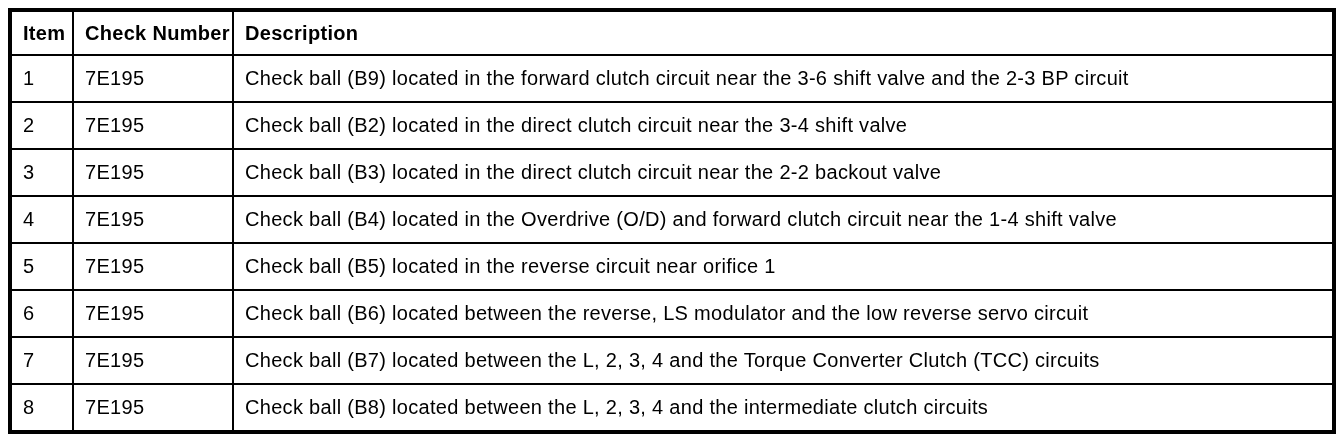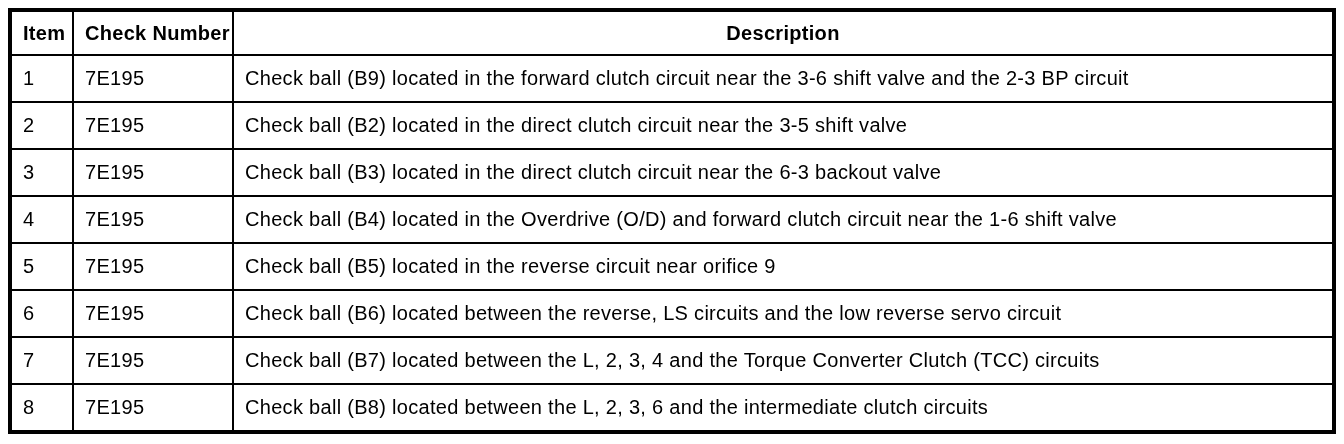--- a/index.html
+++ b/index.html
@@ -34,21 +34,21 @@
     overflow: hidden;
     vertical-align: middle;
     background: #ffffff;
   }
   table.parts th {
     height: 42px;
     font-weight: bold;
     text-align: left;
   }
   table.parts th.center {
-    text-align: center;
+    text-align: left;
   }
   table.parts td {
     height: 45px;
     font-weight: normal;
     text-align: left;
   }
   col.col-item { width: 63px; }
   col.col-part { width: 160px; }
   col.col-desc { width: auto; }
 </style>
@@ -71,47 +71,47 @@
     </thead>
     <tbody id="rows-body">
         <tr>
           <td>1</td>
           <td>7E195</td>
           <td>Check ball (B9) located in the forward clutch circuit near the 3-6 shift valve and the 2-3 BP circuit</td>
         </tr>
         <tr>
           <td>2</td>
           <td>7E195</td>
-          <td>Check ball (B2) located in the direct clutch circuit near the 3-5 shift valve</td>
+          <td>Check ball (B2) located in the direct clutch circuit near the 3-4 shift valve</td>
         </tr>
         <tr>
           <td>3</td>
           <td>7E195</td>
-          <td>Check ball (B3) located in the direct clutch circuit near the 6-3 backout valve</td>
+          <td>Check ball (B3) located in the direct clutch circuit near the 2-2 backout valve</td>
         </tr>
         <tr>
           <td>4</td>
           <td>7E195</td>
-          <td>Check ball (B4) located in the Overdrive (O/D) and forward clutch circuit near the 1-6 shift valve</td>
+          <td>Check ball (B4) located in the Overdrive (O/D) and forward clutch circuit near the 1-4 shift valve</td>
         </tr>
         <tr>
           <td>5</td>
           <td>7E195</td>
-          <td>Check ball (B5) located in the reverse circuit near orifice 9</td>
+          <td>Check ball (B5) located in the reverse circuit near orifice 1</td>
         </tr>
         <tr>
           <td>6</td>
           <td>7E195</td>
-          <td>Check ball (B6) located between the reverse, LS circuits and the low reverse servo circuit</td>
+          <td>Check ball (B6) located between the reverse, LS modulator and the low reverse servo circuit</td>
         </tr>
         <tr>
           <td>7</td>
           <td>7E195</td>
           <td>Check ball (B7) located between the L, 2, 3, 4 and the Torque Converter Clutch (TCC) circuits</td>
         </tr>
         <tr>
           <td>8</td>
           <td>7E195</td>
-          <td>Check ball (B8) located between the L, 2, 3, 6 and the intermediate clutch circuits</td>
+          <td>Check ball (B8) located between the L, 2, 3, 4 and the intermediate clutch circuits</td>
         </tr>
       </tbody>
   </table>
 </div>
 
 </body></html>

